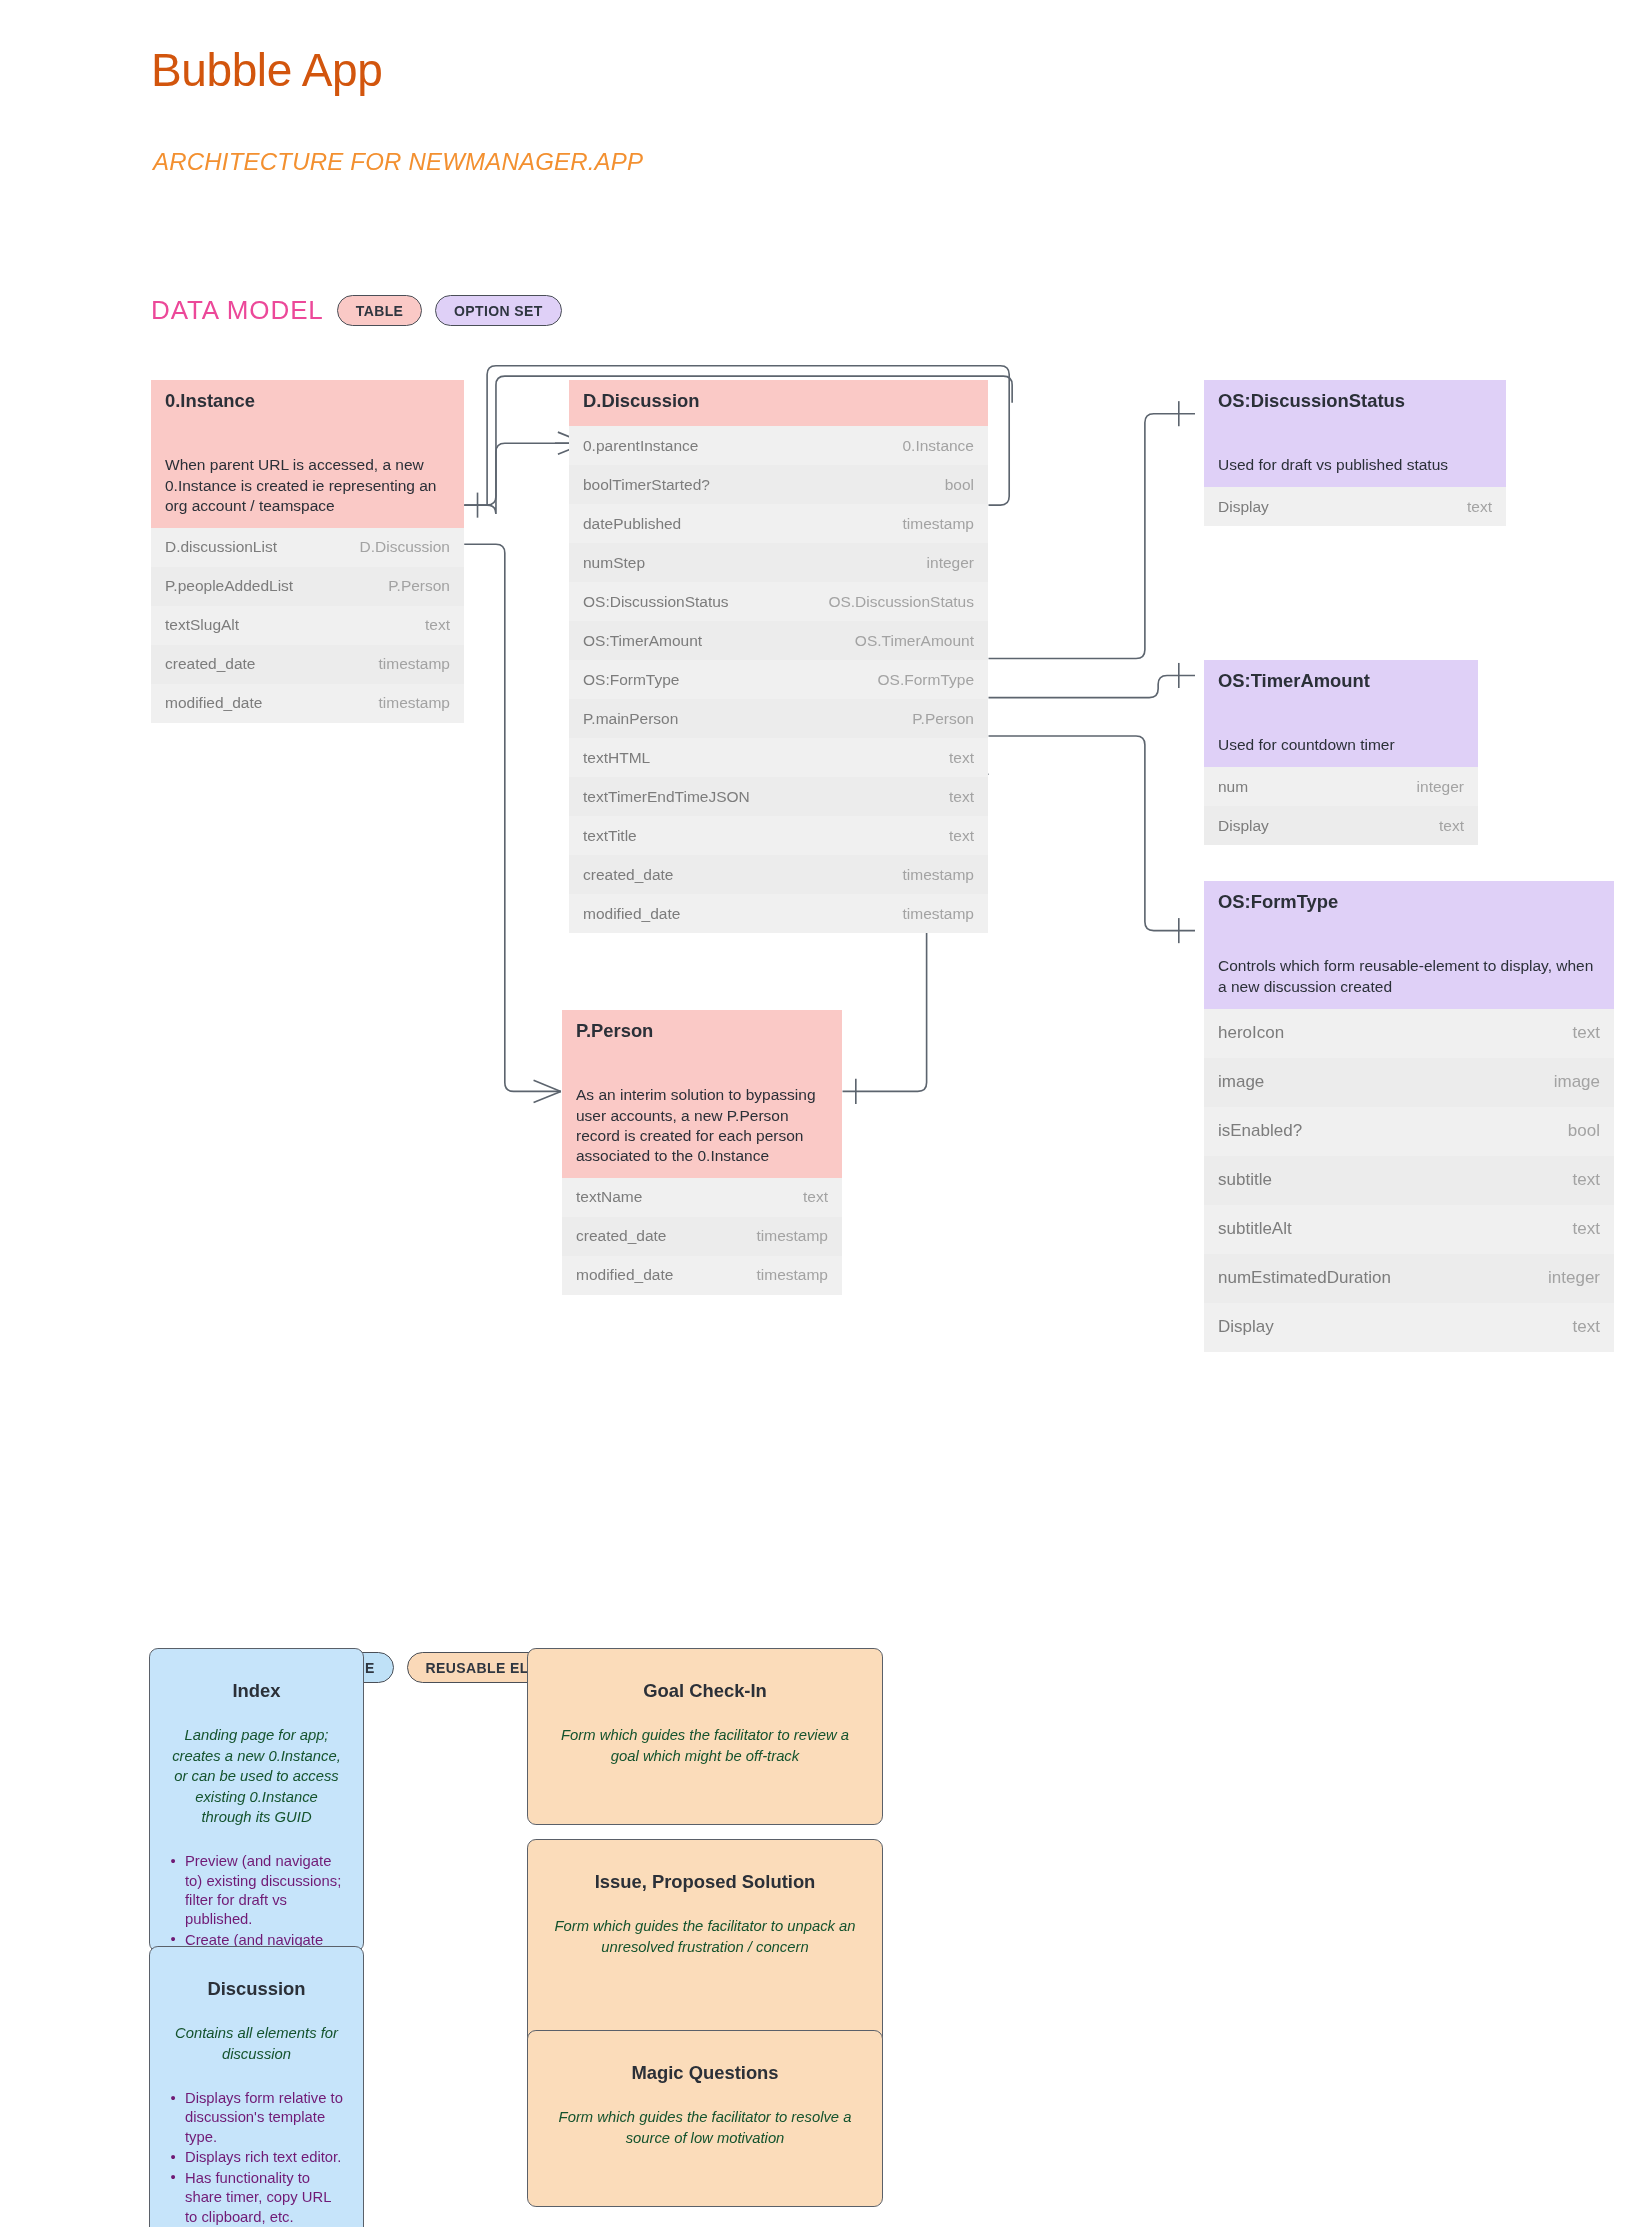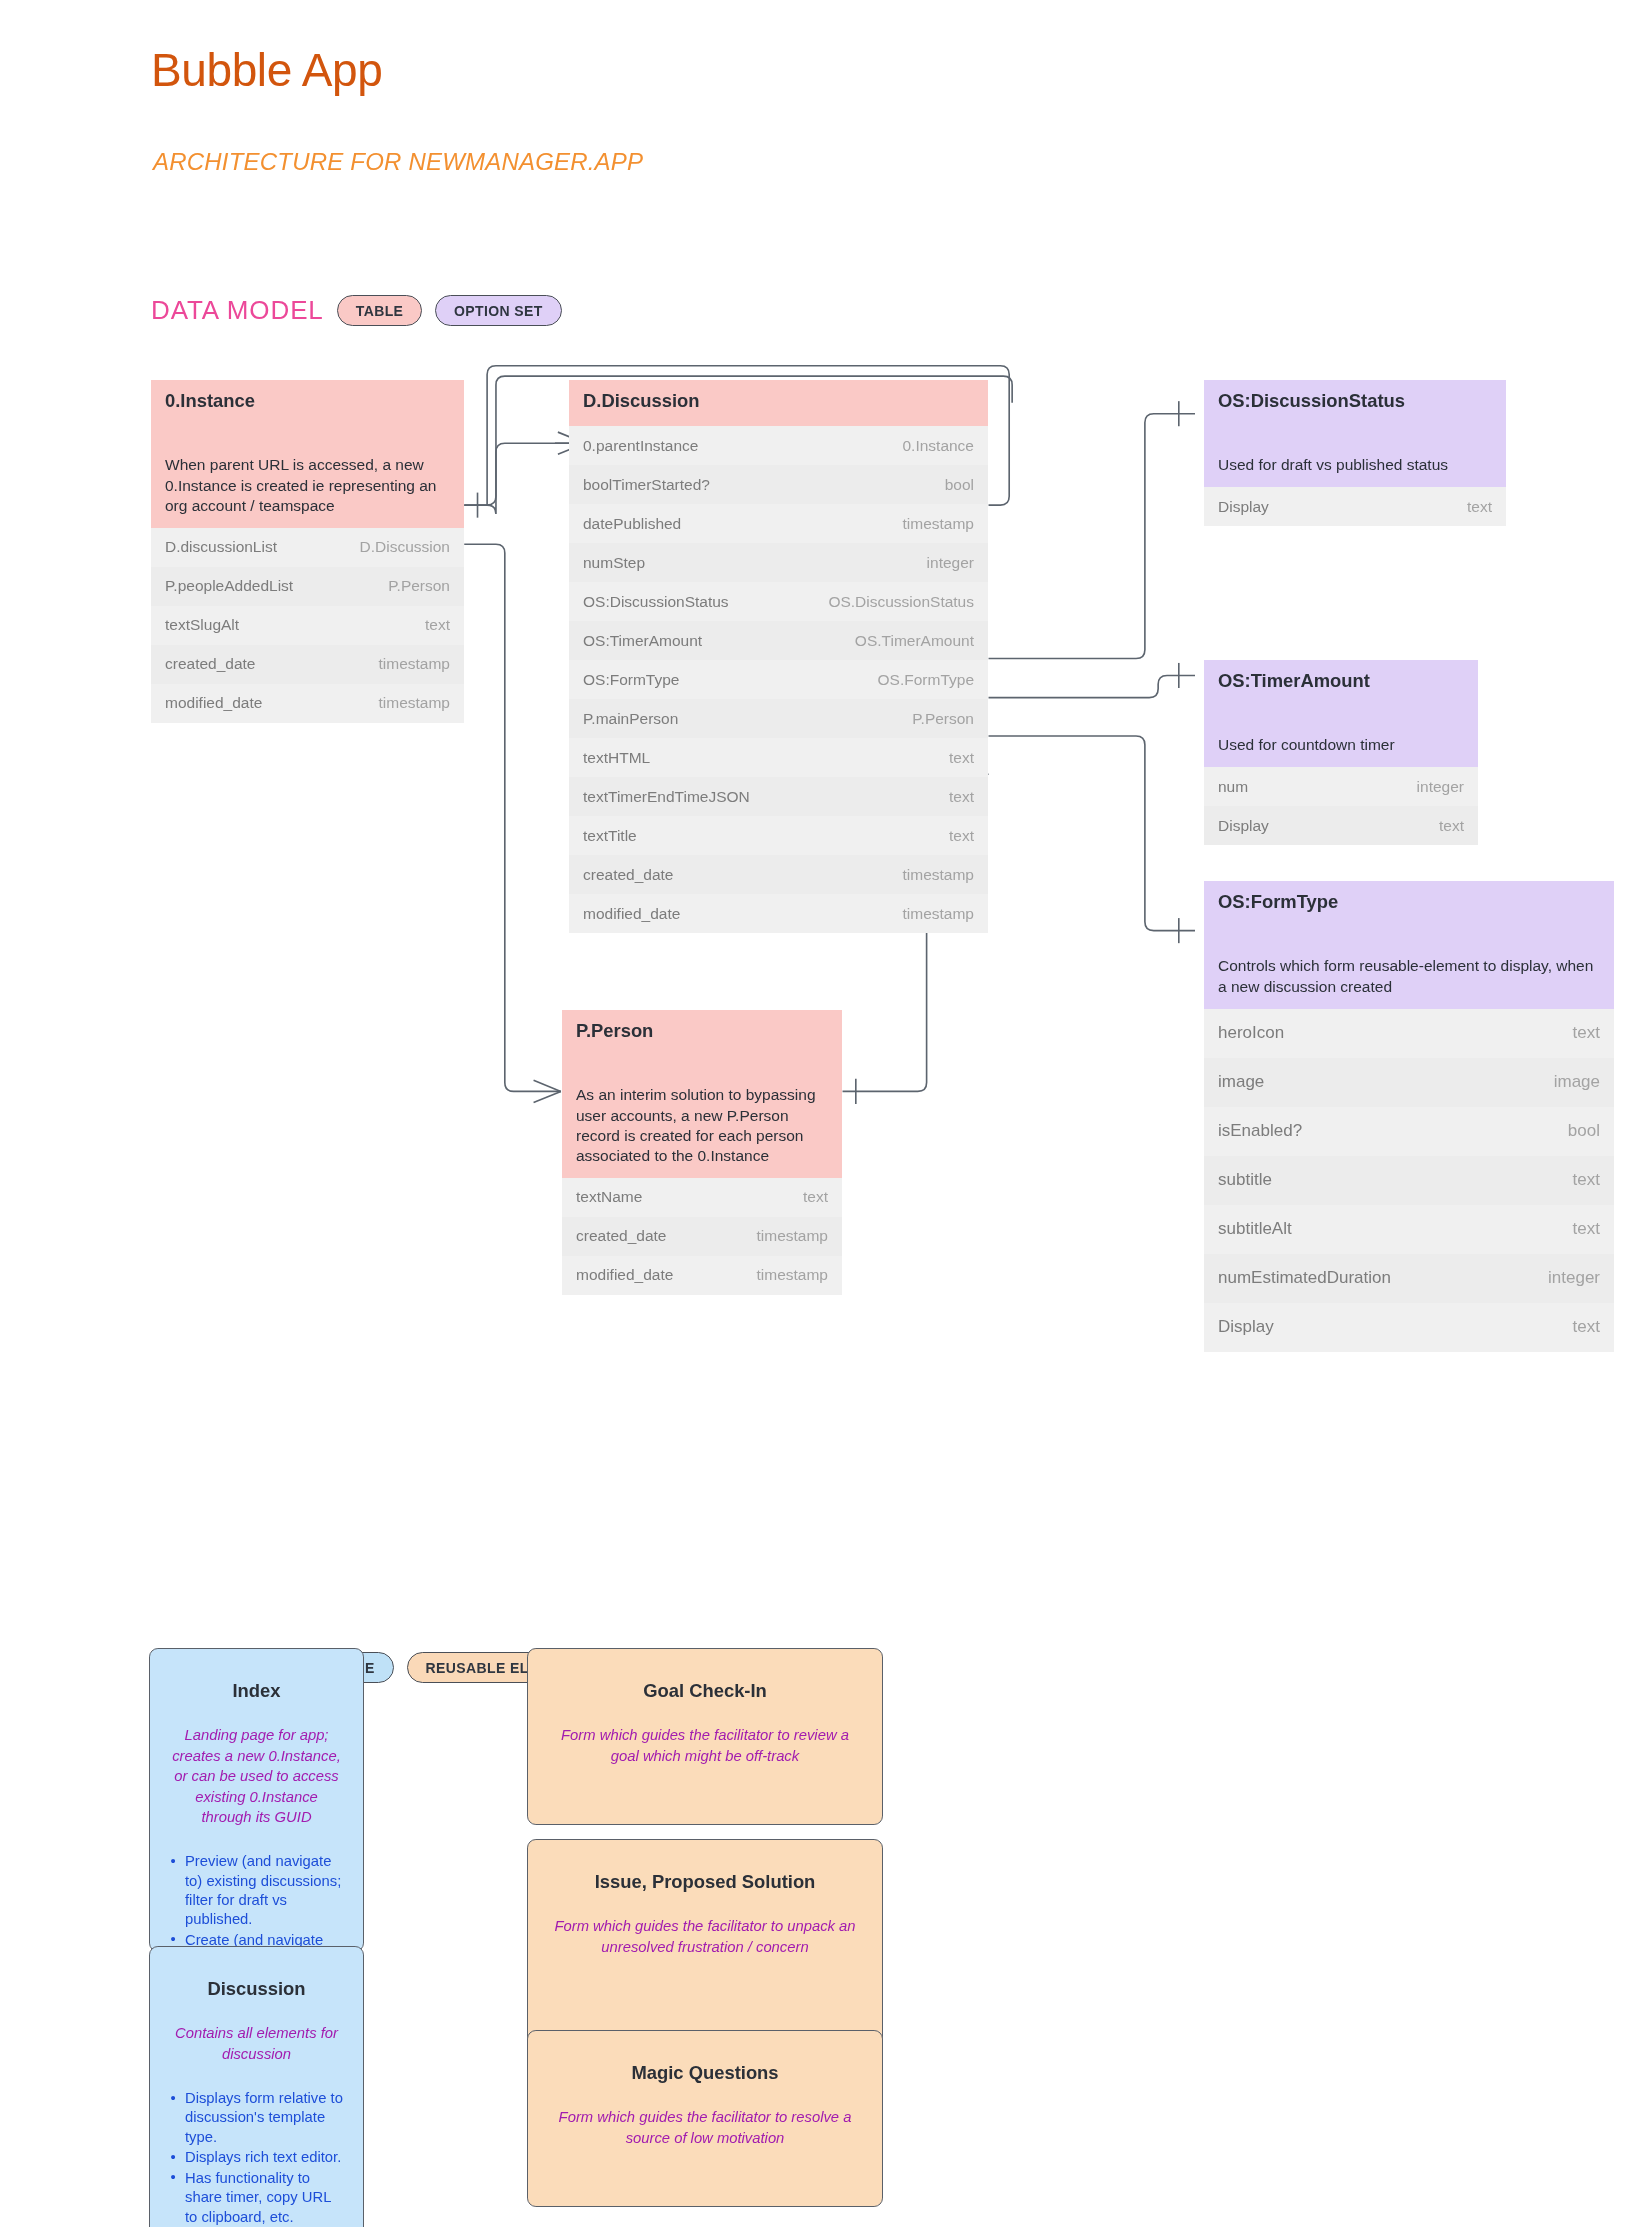--- a/index.html
+++ b/index.html
@@ -57,24 +57,24 @@
   .er-row.alt { background:#ececec; }
 
   
   .fe-card {
     position:absolute; border:1.3px solid #5a6069; border-radius:8.9px;
     padding:16px 19px; text-align:center;
   }
   .fe-card.page-card     { background:#c6e4fa; }
   .fe-card.reusable-card { background:#fbdcba; }
   .fe-title { font-size:18.4px; font-weight:bold; color:#2b3038; margin:14.8px 0 0 0; }
-  .fe-desc  { font-size:14.8px; font-style:italic; color:#a21caf; line-height:1.38; margin-top:23.6px; }
+  .fe-desc  { font-size:14.8px; font-style:italic; color:#14532d; line-height:1.38; margin-top:23.6px; }
   .fe-list  { margin:25px 0 0 0; padding:0; list-style:none; text-align:left; }
   .fe-list li {
-    font-size:14.8px; color:#1d4ed8; line-height:1.30; margin-bottom:1.5px;
+    font-size:14.8px; color:#701a75; line-height:1.30; margin-bottom:1.5px;
     padding-left:16px; position:relative;
   }
   .fe-list li:before {
     content:"\2022"; position:absolute; left:1.5px; top:-0.7px;
   }
 
   
   #connectors { position:absolute; left:0; top:0; width:1646px; height:2227px; pointer-events:none; }
   #connectors path, #connectors line { fill:none; stroke:#5c646e; stroke-width:2.2; }
 </style>

